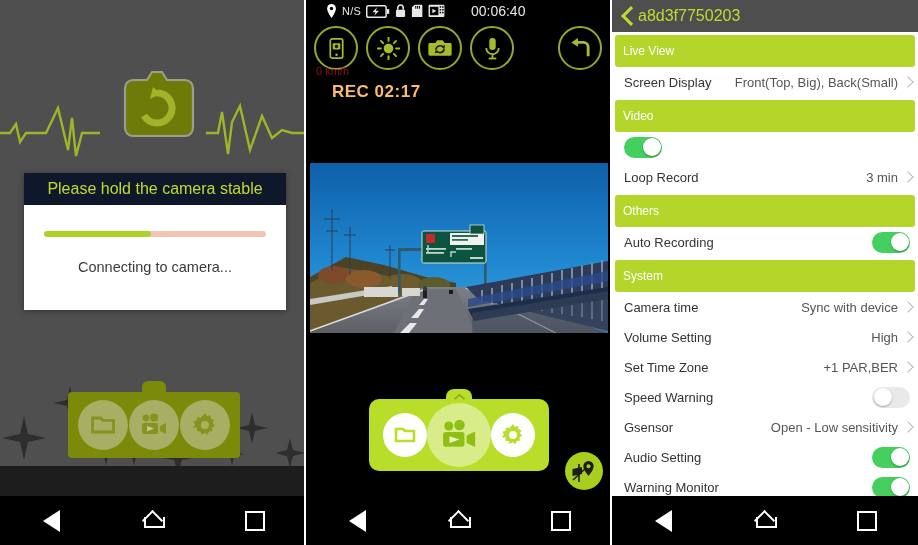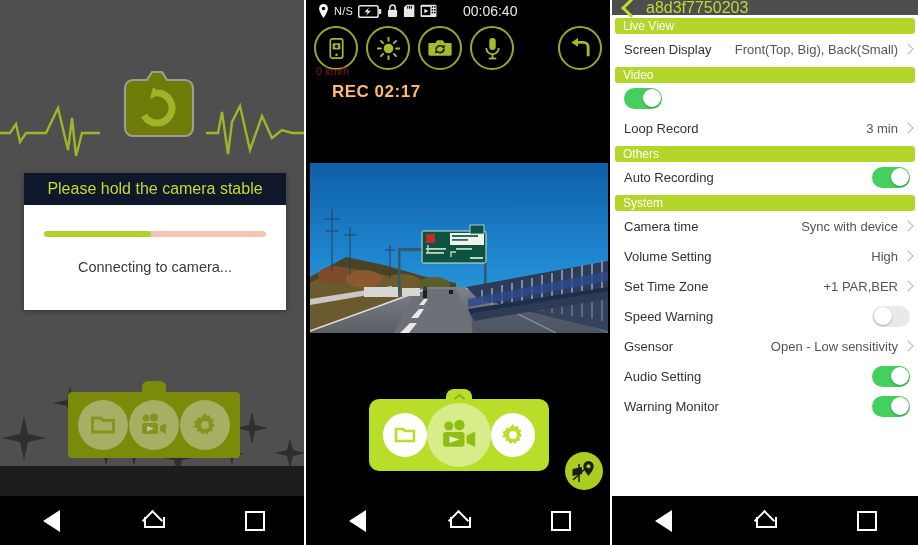--- a/index.html
+++ b/index.html
@@ -29,41 +29,41 @@
   .pbar>i{display:block;height:100%;background:#aed228;border-radius:3px;}
   .dlg-txt{margin-top:22px;text-align:center;color:#3a3a3a;font-size:14.5px;}
   .p1-dock{position:absolute;left:68px;top:392px;width:172px;height:66px;background:#7b8a09;border-radius:4px;}
   .p1-dock .nub{position:absolute;left:50%;top:-11px;transform:translateX(-50%);width:24px;height:13px;background:#7b8a09;border-radius:6px 6px 0 0;}
   .p1-dock .ring{position:absolute;top:8px;width:50px;height:50px;border-radius:50%;background:rgba(220,220,210,.45);display:flex;align-items:center;justify-content:center;}
   .p1-dock .ring svg{opacity:.75}
   .p1-ground{position:absolute;left:0;right:0;top:466px;height:30px;background:#1d1d1d;}
 
   
   .p2{background:#000;}
-  .p2-status{position:absolute;left:4px;right:0;top:0;height:22px;display:flex;align-items:center;gap:5px;padding-left:8px;color:#e8e8e8;font-size:13px;}
+  .p2-status{position:absolute;left:12px;right:0;top:0;height:22px;display:flex;align-items:center;gap:5px;padding-left:8px;color:#e8e8e8;font-size:13px;}
   .p2-status .lbl{font-size:11px;letter-spacing:.2px;}
   .p2-status .clk{font-size:14px;margin-left:21px;}
   .p2-tools{position:absolute;left:8px;top:26px;display:flex;gap:8px;}
   .tbtn{width:40px;height:40px;border-radius:50%;border:2px solid #98a828;display:flex;align-items:center;justify-content:center;}
   .backbtn{position:absolute;right:10px;top:26px;width:40px;height:40px;border-radius:50%;border:2px solid #98a828;display:flex;align-items:center;justify-content:center;}
   .p2-speed{position:absolute;left:10px;top:65px;color:#8e1212;font-size:11px;}
   .p2-rec{position:absolute;left:26px;top:82px;color:#fdba74;font-size:17px;font-weight:bold;letter-spacing:.5px;}
   .p2-video{position:absolute;left:0;right:0;top:149px;height:198px;overflow:hidden;background:#000;}
   .p2-dock{position:absolute;left:63px;top:399px;width:180px;height:72px;background:#b8de2a;border-radius:10px;}
   .p2-dock .nub{position:absolute;left:50%;top:-10px;transform:translateX(-50%);width:26px;height:12px;background:#b8de2a;border-radius:8px 8px 0 0;display:flex;align-items:flex-end;justify-content:center;}
   .p2-dock .ringw{position:absolute;top:14px;width:44px;height:44px;border-radius:50%;background:#ffffff;display:flex;align-items:center;justify-content:center;}
   .p2-dock .ringbig{position:absolute;top:4px;left:50%;transform:translateX(-50%);width:64px;height:64px;border-radius:50%;background:rgba(255,255,255,.45);display:flex;align-items:center;justify-content:center;}
   .gpsbtn{position:absolute;right:9px;top:452px;width:38px;height:38px;border-radius:50%;background:#a9ce1f;display:flex;align-items:center;justify-content:center;}
 
   
   .p3{background:#ffffff;}
-  .p3-head{height:15px;background:#4e4e4e;display:flex;align-items:center;padding-left:8px;gap:8px;}
+  .p3-head{height:32px;background:#4e4e4e;display:flex;align-items:center;padding-left:8px;}
   .p3-head .ttl{color:#c4d92e;font-size:16px;}
   .chev-l{width:11px;height:11px;border-left:3px solid #c4d92e;border-top:3px solid #c4d92e;transform:rotate(-45deg);margin-left:4px;}
-  .sect{height:16px;margin:3px 3px 0 3px;background:#b4d62a;border-radius:3px;display:flex;align-items:center;padding-left:8px;color:#ffffff;font-size:12px;}
+  .sect{height:32px;margin:3px 3px 0 3px;background:#b4d62a;border-radius:3px;display:flex;align-items:center;padding-left:8px;color:#ffffff;font-size:12px;}
   .row{height:30px;display:flex;align-items:center;padding:0 6px 0 12px;background:#fff;}
   .row .lab{font-size:13px;color:#333;flex:1;}
   .row .val{font-size:13px;color:#555;margin-right:3px;}
   .chev-r{width:7px;height:7px;border-right:1.6px solid #b9b9b9;border-top:1.6px solid #b9b9b9;transform:rotate(45deg);margin-left:3px;flex:0 0 auto;}
   .tog{width:38px;height:21px;border-radius:11px;position:relative;flex:0 0 auto;margin-right:2px;}
   .tog.on{background:#44cf5e;}
   .tog.off{background:#e9e9ea;}
   .tog .knob{position:absolute;top:1.5px;width:18px;height:18px;border-radius:50%;background:#fff;box-shadow:0 1px 2px rgba(0,0,0,.3);}
   .tog.on .knob{right:1.5px;}
   .tog.off .knob{left:1.5px;}

